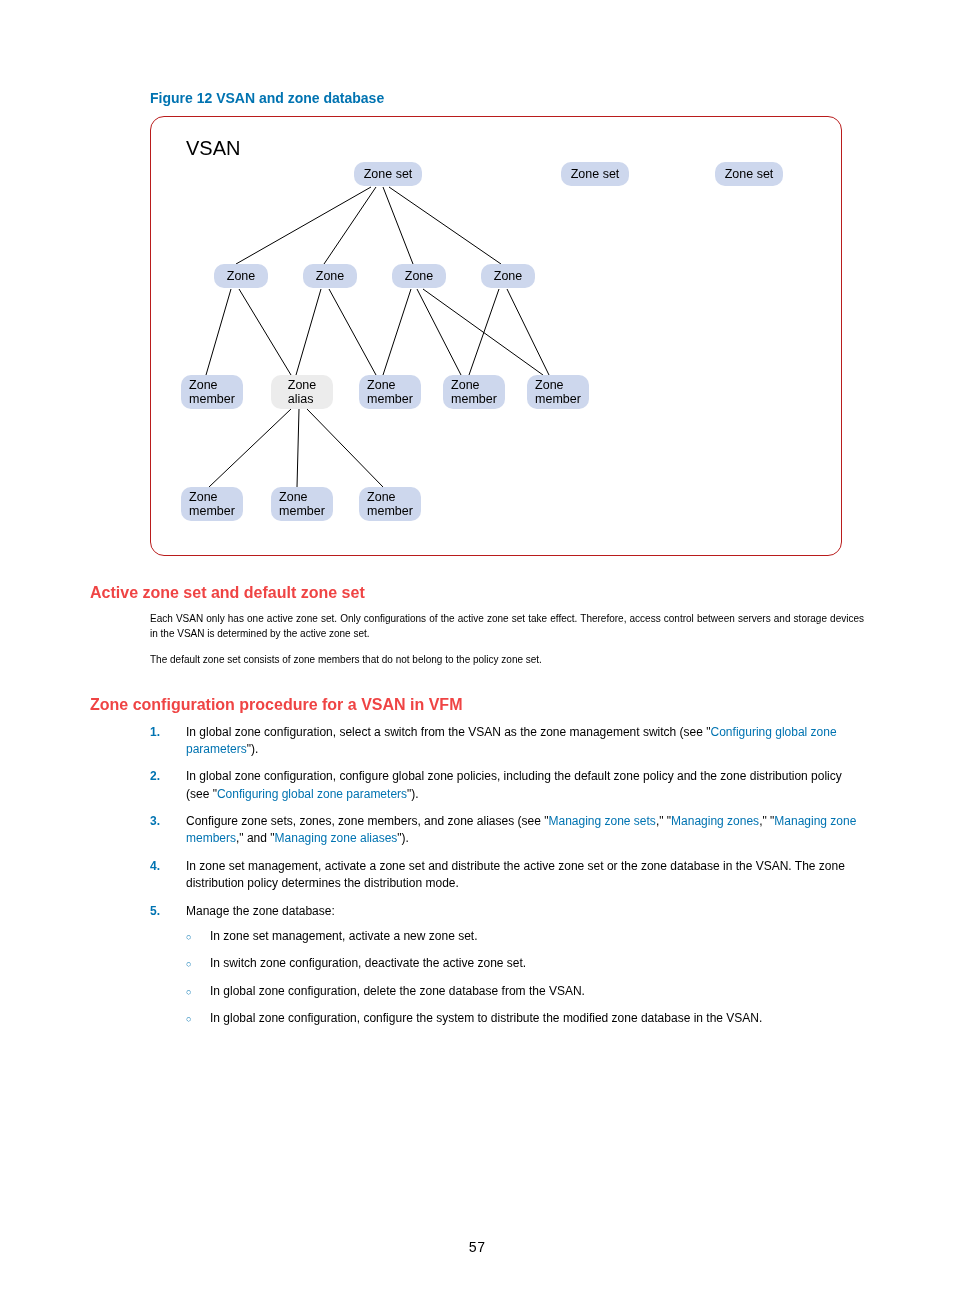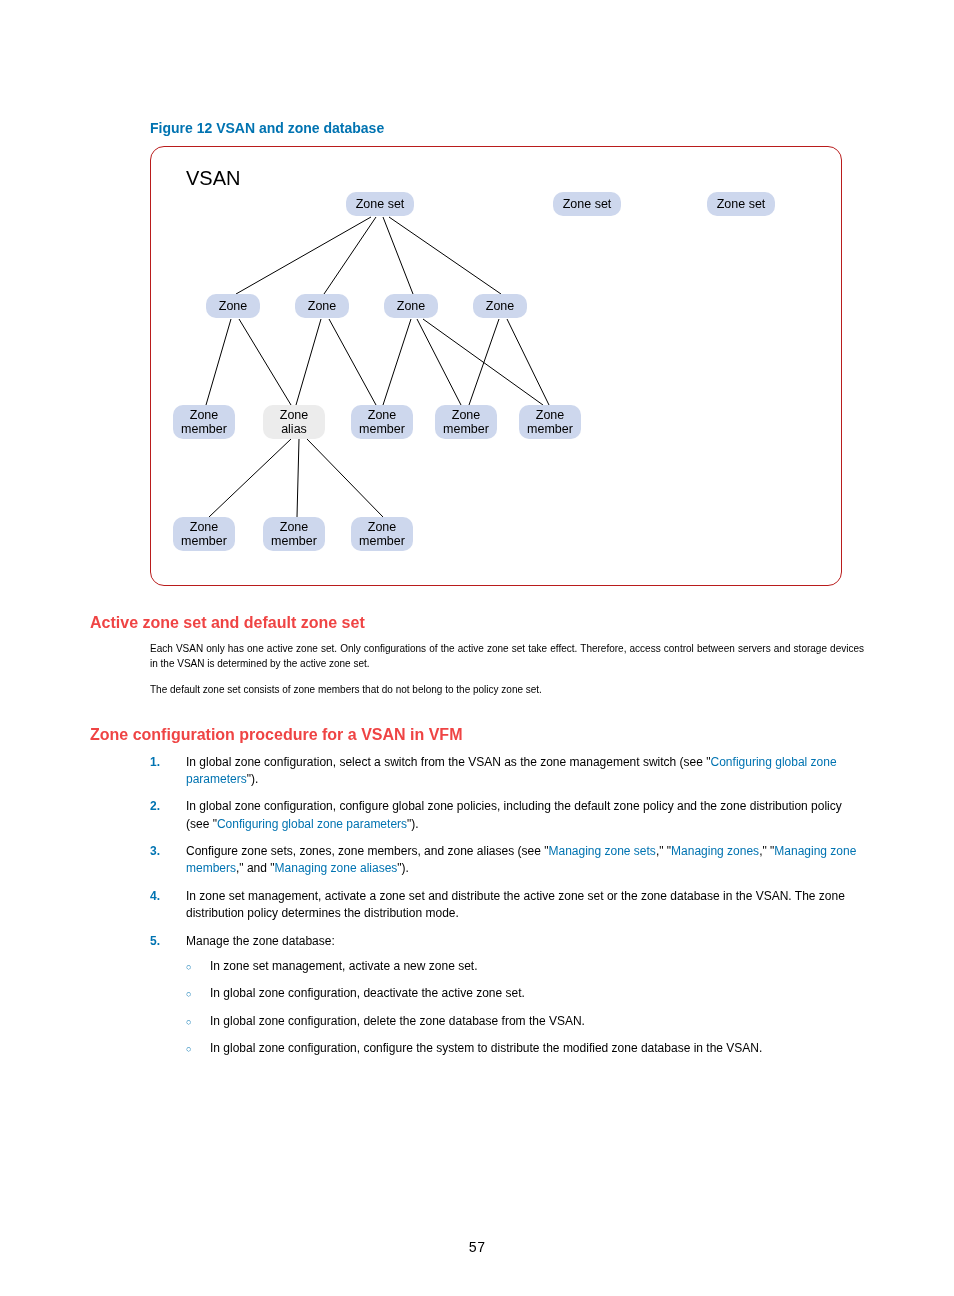--- a/index.html
+++ b/index.html
@@ -5,21 +5,21 @@
   body {
     margin: 0;
     font-family: Arial, Helvetica, sans-serif;
     background: #fff;
     color: #000;
   }
   .page {
     width: 954px;
     min-height: 1296px;
     margin: 0 auto;
-    padding: 120px 90px 40px 90px;
+    padding: 90px 90px 40px 90px;
     box-sizing: border-box;
     position: relative;
   }
   .fig-caption {
     color: #0073b1;
     font-size: 14px;
     font-weight: bold;
     margin: 0 0 10px 60px;
   }
   .diagram-box {
@@ -30,27 +30,28 @@
     border-radius: 14px;
     position: relative;
     background: #fff;
   }
   .diagram-box svg { position:absolute; left:0; top:0; }
   .node {
     position: absolute;
     background: #cdd7ed;
     border-radius: 10px;
     font-size: 12.5px;
-    text-align: center;
+    text-align: left;
     display: flex;
     align-items: center;
     justify-content: center;
     line-height: 1.15;
     padding: 4px 6px;
     box-sizing: border-box;
+    margin-left: 8px;
   }
   .node.light { background:#ececec; }
   .vsan-title {
     position:absolute;
     font-size:20px;
     font-family: Arial, sans-serif;
     left:35px; top:20px;
   }
   .h2 {
     color:#ef4444;
@@ -190,21 +191,21 @@
     <li>
       <span>Configure zone sets, zones, zone members, and zone aliases (see "</span><span class="link">Managing zone sets</span><span>," "</span><span class="link">Managing zones</span><span>," "</span><span class="link">Managing zone members</span><span>," and "</span><span class="link">Managing zone aliases</span><span>").</span>
     </li>
     <li>
       <span>In zone set management, activate a zone set and distribute the active zone set or the zone database in the VSAN. The zone distribution policy determines the distribution mode.</span>
     </li>
     <li>
       <span>Manage the zone database:</span>
       <ul class="sub">
         <li>In zone set management, activate a new zone set.</li>
-        <li>In global zone configuration, deactivate the active zone set.</li>
+        <li>In switch zone configuration, deactivate the active zone set.</li>
         <li>In global zone configuration, delete the zone database from the VSAN.</li>
         <li>In global zone configuration, configure the system to distribute the modified zone database in the VSAN.</li>
       </ul>
     </li>
   </ol>
 
   <div class="pagenum">57</div>
 </div>
 
 </body></html>

